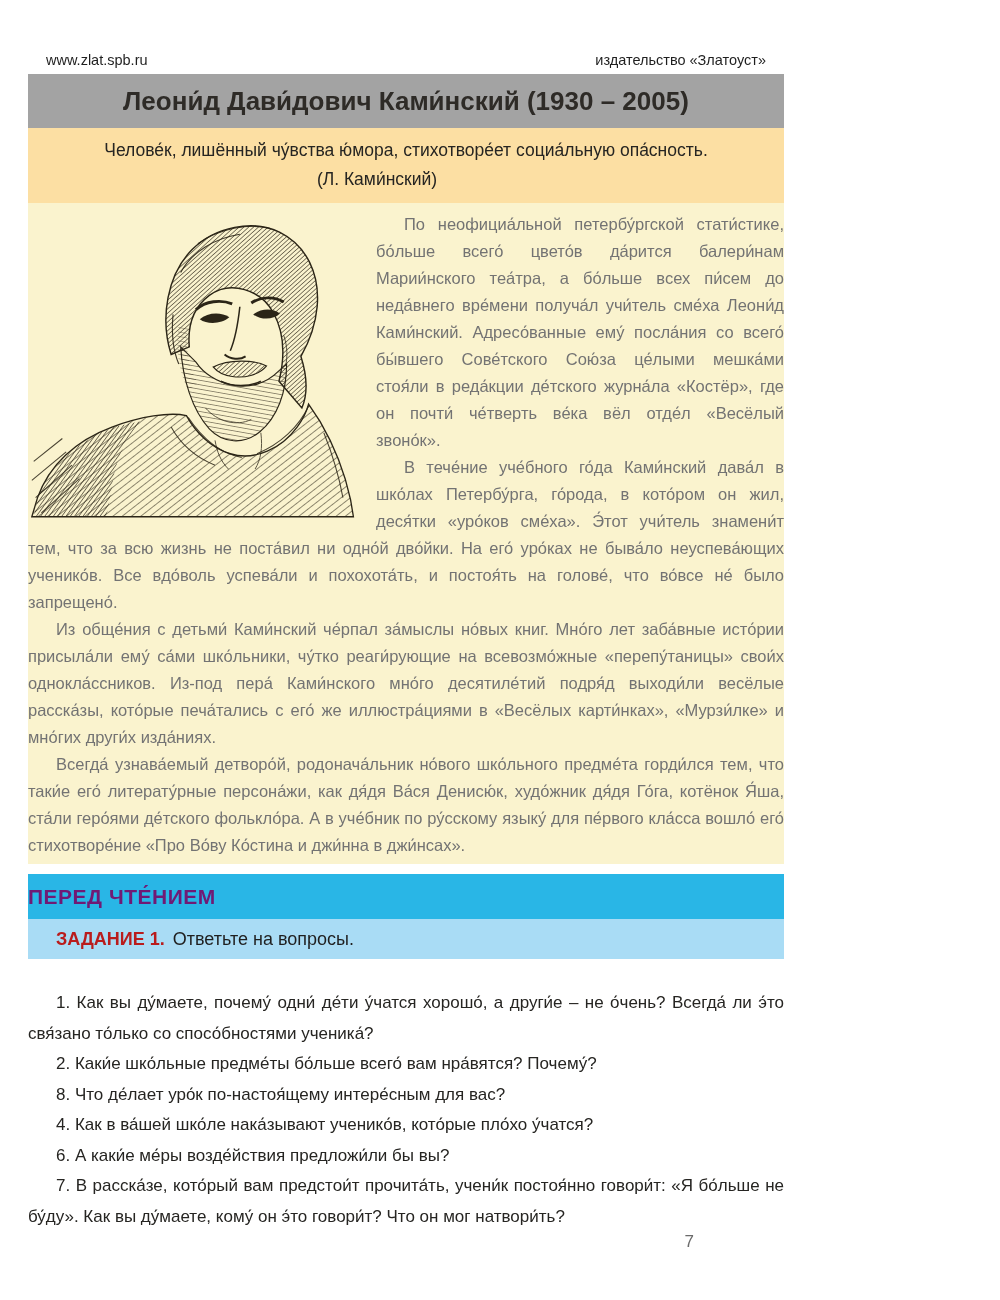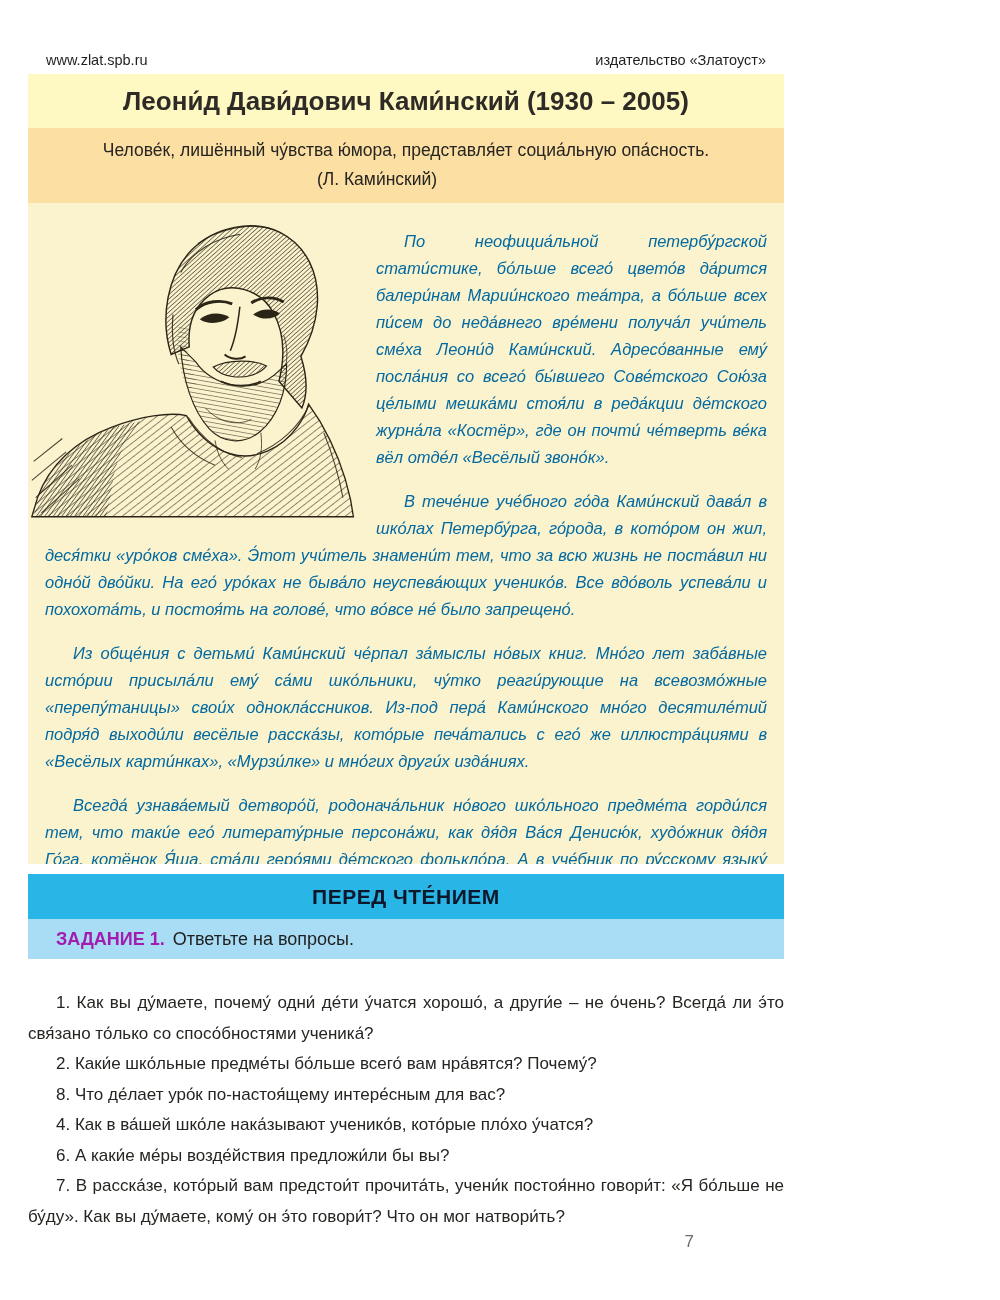--- a/index.html
+++ b/index.html
@@ -6,44 +6,44 @@
   .page{
     position:relative;width:812px;height:1300px;background:#ffffff;
     font-family:"Liberation Sans","DejaVu Sans",sans-serif;color:#2b2a28;overflow:hidden;
   }
   .content{width:756px;margin:0 auto;}
   .header{
     display:flex;justify-content:space-between;box-sizing:border-box;
     padding:52px 18px 6px 18px;font-size:14.5px;color:#1f1f1f;
   }
   .band-title{
-    background:#fef9c3;height:54px;display:flex;align-items:center;justify-content:center;
+    background:#a3a3a3;height:54px;display:flex;align-items:center;justify-content:center;
   }
   .band-title h1{margin:0;font-size:26px;font-weight:bold;color:#2e2b27;}
   .band-epigraph{background:#fcdfa3;padding:12px 0 13px 0;font-size:17.5px;color:#262522;}
   .epi-text{text-align:center;}
   .epi-attr{text-align:center;padding-right:58px;margin-top:8px;}
   .bio{
     background:#faf3ce;height:661px;overflow:hidden;box-sizing:border-box;padding:8px 0 0 0;
   }
   .portrait{float:left;width:334px;height:308px;margin:0 14px 4px 0;}
   .para{
-    margin:17px;text-align:justify;text-indent:28px;
-    font-size:16.5px;line-height:27px;color:#0369a1;font-style:italic;
+    margin:0;text-align:justify;text-indent:28px;
+    font-size:16.5px;line-height:27px;color:#737373;
   }
   .band-section{
     background:#29b6e6;height:45px;margin-top:10px;
-    display:flex;align-items:center;justify-content:center;
-    font-size:21px;font-weight:bold;color:#0f172a;letter-spacing:.5px;
+    display:flex;align-items:center;justify-content:flex-start;
+    font-size:21px;font-weight:bold;color:#701a75;letter-spacing:.5px;
   }
   .band-task{
     background:#a9dcf5;height:40px;display:flex;align-items:center;
     box-sizing:border-box;padding-left:28px;font-size:18px;color:#1f1f1f;
   }
-  .task-label{color:#a21caf;font-weight:bold;margin-right:8px;}
+  .task-label{color:#b91c1c;font-weight:bold;margin-right:8px;}
   .questions{padding-top:29px;}
   .questions p{
     margin:0;text-align:justify;text-indent:28px;
     font-size:17px;line-height:30.5px;color:#262522;
   }
   .pagenum{
     position:absolute;right:118px;bottom:48px;font-size:17px;color:#6b6b6b;
   }
 </style>
 </head>
@@ -55,21 +55,21 @@
     <div class="header">
       <span>www.zlat.spb.ru</span>
       <span>издательство «Златоуст»</span>
     </div>
 
     <div class="band-title">
       <h1>Леони́д Дави́дович Ками́нский (1930 – 2005)</h1>
     </div>
 
     <div class="band-epigraph">
-      <div class="epi-text">Челове́к, лишённый чу́вства ю́мора, представля́ет социа́льную опа́сность.</div>
+      <div class="epi-text">Челове́к, лишённый чу́вства ю́мора, стихотворе́ет социа́льную опа́сность.</div>
       <div class="epi-attr">(Л. Ками́нский)</div>
     </div>
 
     <div class="bio">
       <svg class="portrait" viewBox="0 0 350 322" aria-hidden="true">
         <defs>
           <pattern id="ph1" patternUnits="userSpaceOnUse" width="6" height="6" patternTransform="rotate(52)">
             <line x1="0" y1="0" x2="0" y2="6" stroke="#2b2517" stroke-width="1.1"></line>
           </pattern>
           <pattern id="ph2" patternUnits="userSpaceOnUse" width="3.4" height="3.4" patternTransform="rotate(48)">

